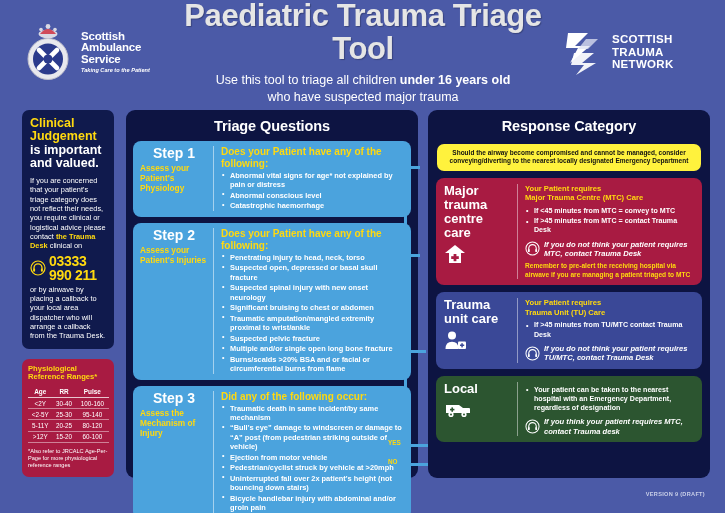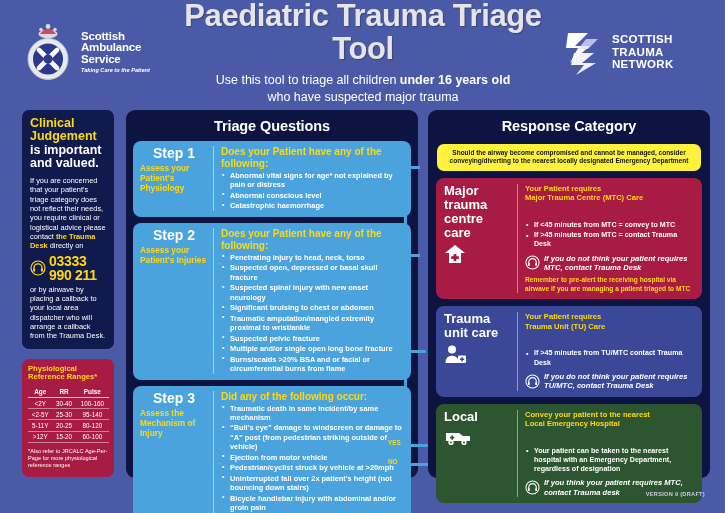--- a/index.html
+++ b/index.html
@@ -105,21 +105,21 @@
   }
   .rbox { border-radius: 8px; margin: 0 8px 7px 8px; display: flex; padding: 6px 6px 6px 8px; }
   .rbox.mtc { background: #a81b42; }
   .rbox.tu  { background: #3a4897; }
   .rbox.loc { background: #2c5530; }
   .rbox-label { width: 74px; flex:0 0 auto; border-right: 1px solid rgba(255,255,255,.45); padding-right: 17px; }
   .rbox-title { color: #fff; font-weight: bold; font-size: 13px; line-height: 1.08; }
   .rbox-ico { margin-top: 4px; }
   .rbox-content { padding-left: 7px; flex: 1; }
   .rbox-lead { color: #ffd90f; font-weight: bold; font-size: 7.6px; line-height: 1.25; }
-  ul.rlist { list-style: none; margin-top: 18px; }
+  ul.rlist { list-style: none; margin-top: 4px; }
   ul.rlist li {
     color: #fff; font-weight: bold; font-size: 7.1px; line-height: 1.3;
     padding-left: 9px; position: relative; margin-top: 1px;
   }
   ul.rlist li:before { content: "\2022"; position: absolute; left: 1px; top: -0.5px; font-size: 7px; }
   .italic-note { display:flex; align-items:center; margin-top: 4px; }
   .italic-note .ico { width: 15px; height: 15px; flex:0 0 auto; margin-right: 4px; }
   .italic-note .txt { color:#fff; font-style: italic; font-weight: bold; font-size: 7.6px; line-height: 1.25; }
   .remember { color: #ffd90f; font-weight: bold; font-size: 6.6px; line-height: 1.28; margin-top: 4px; }
 
@@ -193,21 +193,21 @@
 
     <div class="sidebar">
 
       <div class="cj-card">
         <div class="cj-title">
           <span>Clinical</span><br>
           <span>Judgement</span><br>
           <span class="w">is important</span><br>
           <span class="w">and valued.</span>
         </div>
-        <div class="cj-body"><span>If you are concerned that your patient's triage category does not reflect their needs, you require clinical or logistical advice please contact </span><span class="hl">the Trauma Desk</span><span> directly on</span></div>
+        <div class="cj-body"><span>If you are concerned that your patient's triage category does not reflect their needs, you require clinical or logistical advice please contact </span><span class="hl">the Trauma Desk</span><span> clinical on</span></div>
         <div class="phone-row">
           <span class="phone-ico">
             <svg width="16" height="16" viewBox="0 0 16 16">
               <circle cx="8" cy="8" r="7" fill="none" stroke="#ffd90f" stroke-width="1.2"></circle>
               <path d="M4 9 v-1.2 a4 4 0 0 1 8 0 V9" fill="none" stroke="#ffd90f" stroke-width="1.3"></path>
               <rect x="3.1" y="8.4" width="2" height="3.4" rx="1" fill="#ffd90f"></rect>
               <rect x="10.9" y="8.4" width="2" height="3.4" rx="1" fill="#ffd90f"></rect>
             </svg>
           </span>
           <span class="phone-num">
@@ -426,24 +426,20 @@
               <circle cx="7" cy="14.4" r="2.6" fill="#ffffff"></circle>
               <circle cx="20" cy="14.4" r="2.6" fill="#ffffff"></circle>
               <circle cx="7" cy="14.4" r="1" fill="#2c5530"></circle>
               <circle cx="20" cy="14.4" r="1" fill="#2c5530"></circle>
               <rect x="7.4" y="7.4" width="1.6" height="4.4" fill="#2c5530"></rect>
               <rect x="6" y="8.8" width="4.4" height="1.6" fill="#2c5530"></rect>
             </svg>
           </div>
         </div>
         <div class="rbox-content">
-          <div class="rbox-lead">
-            <span>Convey your patient to the nearest</span><br>
-            <span>Local Emergency Hospital</span>
-          </div>
           <ul class="rlist">
             <li>Your patient can be taken to the nearest hospital with an Emergency Department, regardless of designation</li>
           </ul>
           <div class="italic-note">
             <span class="ico">
               <svg width="15" height="15" viewBox="0 0 16 16">
                 <circle cx="8" cy="8" r="7" fill="none" stroke="#ffffff" stroke-width="1.1"></circle>
                 <path d="M4 9 v-1.2 a4 4 0 0 1 8 0 V9" fill="none" stroke="#ffffff" stroke-width="1.2"></path>
                 <rect x="3.1" y="8.4" width="2" height="3.4" rx="1" fill="#ffffff"></rect>
                 <rect x="10.9" y="8.4" width="2" height="3.4" rx="1" fill="#ffffff"></rect>

